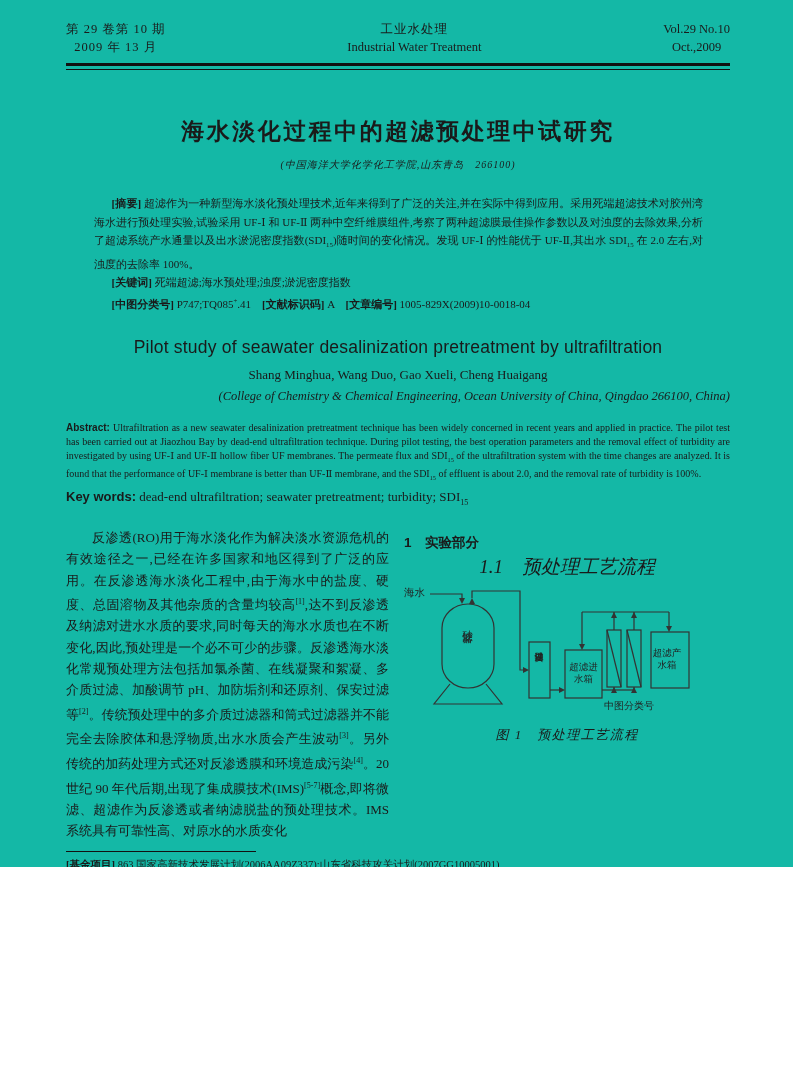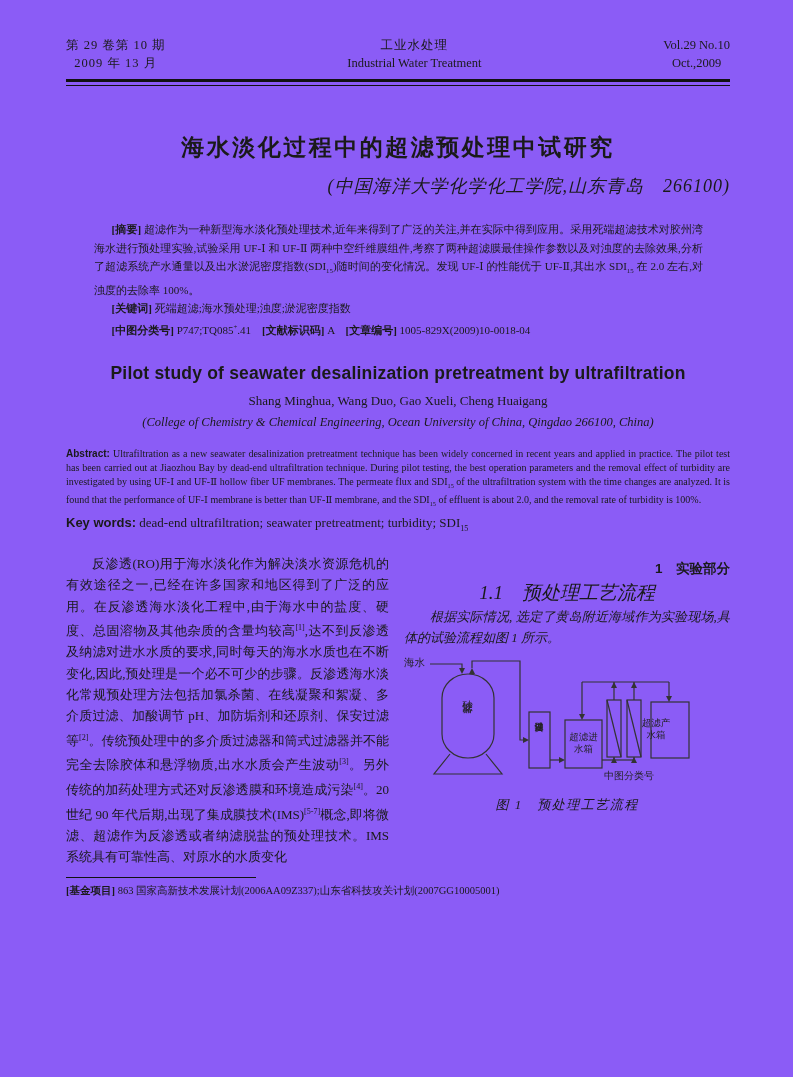--- a/index.html
+++ b/index.html
@@ -1,57 +1,57 @@
 <!DOCTYPE html>
 <html><head>
 <meta charset="utf-8">
 <style>
   html,body{margin:0;padding:0;background:#ffffff;}
   .page{
     position:relative;
-    width:793px;height:1077px;
+    width:793px;height:867px;
     box-sizing:border-box;
-    padding:36px 63px 0 66px;
-    background:#8b5cf6;
+    padding:20px 63px 0 66px;
+    background:#14b8a6;
     color:#1a1a1a;
     font-family:"Liberation Serif","DejaVu Serif",serif;
     overflow:hidden;
   }
   
   .jheader{display:flex;justify-content:space-between;align-items:flex-start;
     font-size:12.5px;line-height:18px;}
   .jheader .hl{text-align:center;}
   .jheader .hc{text-align:center;}
   .jheader .hr{text-align:center;}
   .jheader .zh{letter-spacing:1px;}
   .rule{margin-top:7px;height:3px;border-top:3px solid #111;border-bottom:1.5px solid #111;}
   
   .title-zh{margin:46px 0 0;text-align:center;font-size:23px;font-weight:bold;
     letter-spacing:2.5px;}
   .authors-zh{margin-top:27px;text-align:center;font-size:14.5px;letter-spacing:2px;font-style:italic;}
-  .affil-zh{margin-top:11px;text-align:right;font-size:18px;font-style:italic;letter-spacing:1px;}
+  .affil-zh{margin-top:11px;text-align:center;font-size:10px;font-style:italic;letter-spacing:1px;}
   
   .abs-zh{margin:22px 27px 0 28px;font-size:11px;line-height:18.5px;text-align:justify;}
   .abs-zh p{margin:0;text-indent:1.6em;}
   
-  .title-en{margin:24px 0 0;text-align:center;font-weight:bold;
+  .title-en{margin:24px 0 0;text-align:center;font-weight:normal;
     font-family:"Liberation Sans","DejaVu Sans",sans-serif;font-size:17.5px;letter-spacing:.2px;}
   .authors-en{margin-top:9px;text-align:center;font-size:13px;}
-  .affil-en{margin-top:6px;text-align:center;font-size:12.5px;font-style:italic;}
+  .affil-en{margin-top:6px;text-align:right;font-size:12.5px;font-style:italic;}
   .abs-en{margin-top:17px;font-size:10px;line-height:14px;text-align:justify;}
   .kw-en{margin-top:1px;font-size:13px;line-height:22.5px;}
   .bs{font-family:"Liberation Sans","DejaVu Sans",sans-serif;font-weight:bold;}
   sup{font-size:.62em;} sub{font-size:.62em;}
   
   .columns{display:flex;gap:15px;margin-top:13px;}
   .col{width:326px;font-size:13px;line-height:21.3px;text-align:justify;}
   .col p{margin:0;}
   .col p.ind{text-indent:2em;}
   .sec1{margin:5px 0 3px;font-family:"Liberation Sans","DejaVu Sans",sans-serif;
-    font-weight:bold;font-size:13.5px;text-align:right;}
+    font-weight:bold;font-size:13.5px;text-align:left;}
   .sec11{margin:1px 0 2px;font-style:italic;font-size:19px;font-weight:normal;text-align:center;}
   
   .fig{position:relative;width:326px;height:132px;margin-top:6px;}
   .fig svg{position:absolute;left:0;top:0;}
   .flabel{position:absolute;font-size:10.5px;line-height:12px;color:#222;}
   .fvert{writing-mode:vertical-rl;letter-spacing:2px;}
   .fcenter{text-align:center;}
   .fcap{margin-top:8px;text-align:center;font-size:13px;font-style:italic;letter-spacing:1.5px;}
   
   .fnrule{margin-top:9px;width:190px;border-top:1.5px solid #111;}
@@ -93,21 +93,20 @@
   <div class="abs-en"><span class="bs">Abstract:</span><span> Ultrafiltration as a new seawater desalinization pretreatment technique has been widely concerned in recent years and applied in practice. The pilot test has been carried out at Jiaozhou Bay by dead-end ultrafiltration technique. During pilot testing, the best operation parameters and the removal effect of turbidity are investigated by using UF-Ⅰ and UF-Ⅱ hollow fiber UF membranes. The permeate flux and SDI</span><sub>15</sub><span> of the ultrafiltration system with the time changes are analyzed. It is found that the performance of UF-Ⅰ membrane is better than UF-Ⅱ membrane, and the SDI</span><sub>15</sub><span> of effluent is about 2.0, and the removal rate of turbidity is 100%.</span></div>
   <div class="kw-en"><span class="bs">Key words:</span><span> dead-end ultrafiltration; seawater pretreatment; turbidity; SDI</span><sub>15</sub></div>
 
   <div class="columns">
     <div class="col">
       <p class="ind"><span>反渗透(RO)用于海水淡化作为解决淡水资源危机的有效途径之一,已经在许多国家和地区得到了广泛的应用。在反渗透海水淡化工程中,由于海水中的盐度、硬度、总固溶物及其他杂质的含量均较高</span><sup>[1]</sup><span>,达不到反渗透及纳滤对进水水质的要求,同时每天的海水水质也在不断变化,因此,预处理是一个必不可少的步骤。反渗透海水淡化常规预处理方法包括加氯杀菌、在线凝聚和絮凝、多介质过滤、加酸调节 pH、加防垢剂和还原剂、保安过滤等</span><sup>[2]</sup><span>。传统预处理中的多介质过滤器和筒式过滤器并不能完全去除胶体和悬浮物质,出水水质会产生波动</span><sup>[3]</sup><span>。另外传统的加药处理方式还对反渗透膜和环境造成污染</span><sup>[4]</sup><span>。20 世纪 90 年代后期,出现了集成膜技术(IMS)</span><sup>[5-7]</sup><span>概念,即将微滤、超滤作为反渗透或者纳滤脱盐的预处理技术。IMS 系统具有可靠性高、对原水的水质变化</span></p>
     </div>
     <div class="col">
       <h3 class="sec1">1　实验部分</h3>
       <h4 class="sec11">1.1　预处理工艺流程</h4>
-      <p class="ind" style="font-style:italic">根据实际情况, 选定了黄岛附近海域作为实验现场,具体的试验流程如图 1 所示。</p>
 
       <div class="fig">
         <svg width="326" height="132" viewBox="0 0 326 132">
           <g fill="none" stroke="#333" stroke-width="1.2">
 
             <rect x="38" y="20" width="52" height="84" rx="26" ry="24"></rect>
             <polyline points="46,100 30,120 98,120 82,100"></polyline>
 
             <polyline points="26,10 58,10 58,14"></polyline>
 
@@ -148,21 +147,21 @@
             <polygon points="262,42 268,42 265,48"></polygon>
           </g>
         </svg>
         <div class="flabel" style="left:0;top:3px">海水</div>
         <div class="flabel fvert" style="left:57px;top:37px">砂滤器</div>
         <div class="flabel fvert" style="left:129px;top:61px;font-size:9px;letter-spacing:0">保安过滤器</div>
         <div class="flabel fcenter" style="left:161px;top:77px;width:37px;font-size:9.5px">
           <div>超滤进</div>
           <div>水箱</div>
         </div>
-        <div class="flabel fcenter" style="left:233px;top:63px;width:38px;font-size:9.5px">
+        <div class="flabel fcenter" style="left:244px;top:63px;width:38px;font-size:9.5px">
           <div>超滤产</div>
           <div>水箱</div>
         </div>
         <div class="flabel" style="left:200px;top:116px;font-size:10px">中图分类号</div>
       </div>
       <div class="fcap">图 1　预处理工艺流程</div>
     </div>
   </div>
 
   <div class="fnrule"></div>

